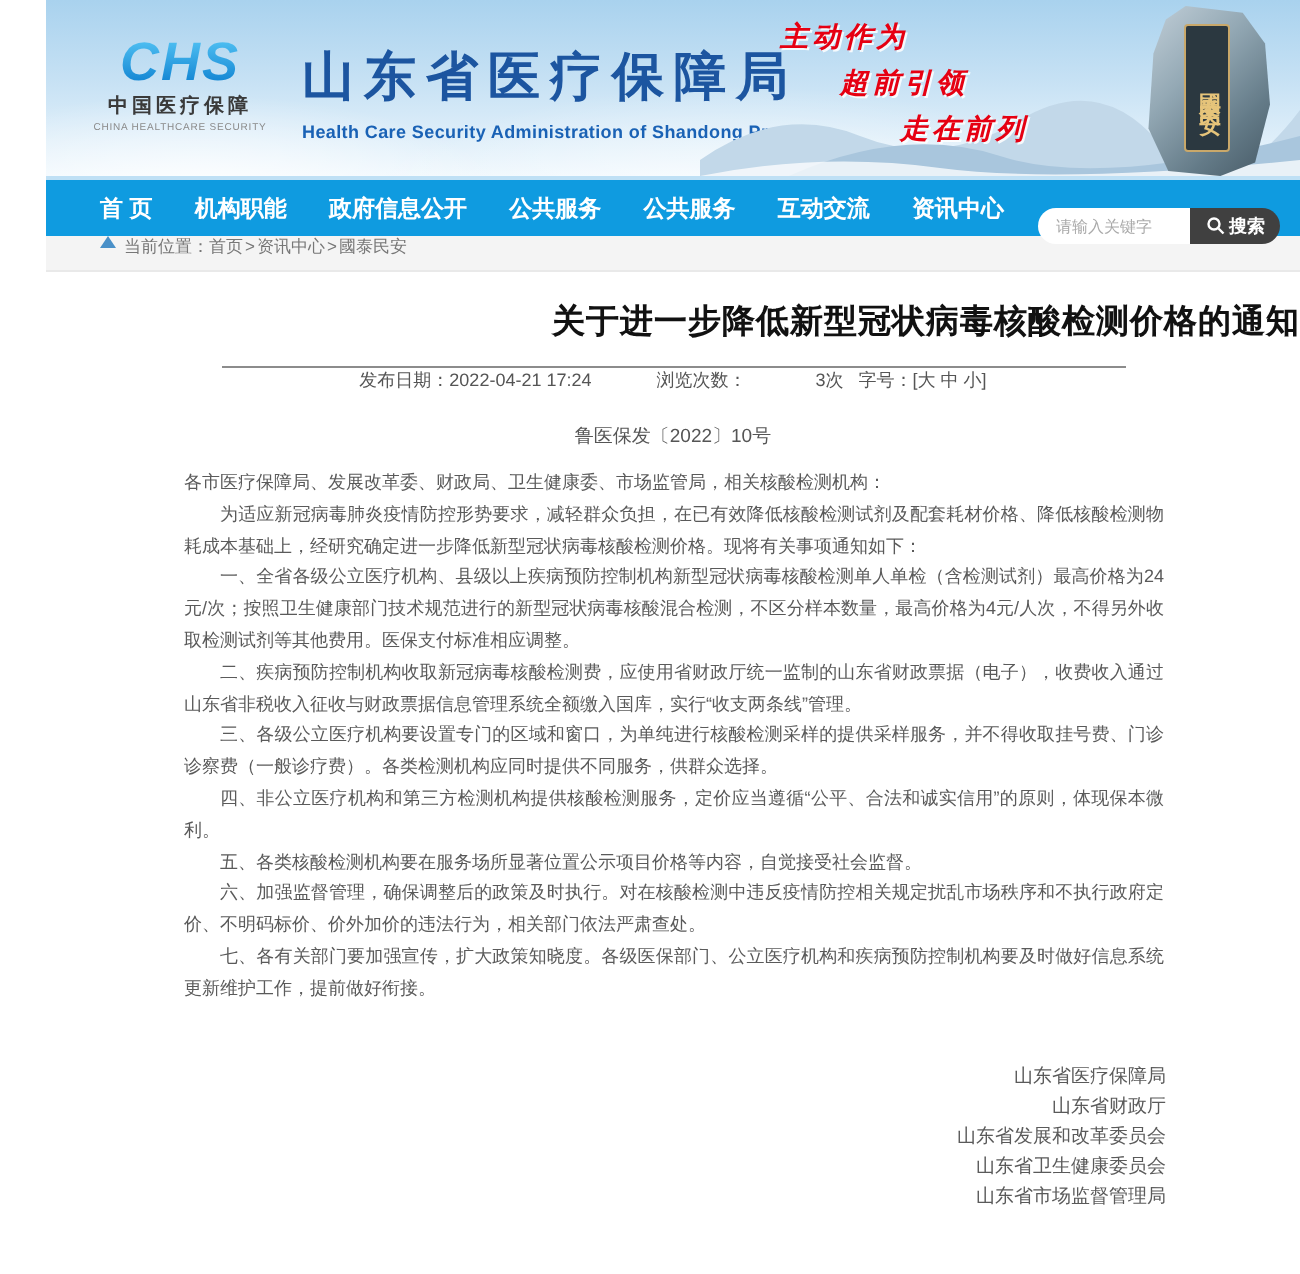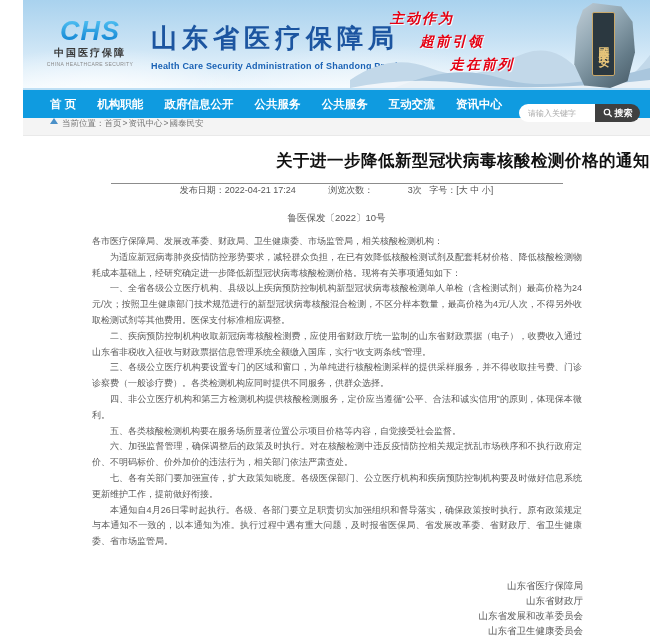--- a/index.html
+++ b/index.html
@@ -181,21 +181,20 @@
     <div class="body-text" id="paragraphs">
         <p class="para no-indent">各市医疗保障局、发展改革委、财政局、卫生健康委、市场监管局，相关核酸检测机构：</p>
         <p class="para">为适应新冠病毒肺炎疫情防控形势要求，减轻群众负担，在已有效降低核酸检测试剂及配套耗材价格、降低核酸检测物耗成本基础上，经研究确定进一步降低新型冠状病毒核酸检测价格。现将有关事项通知如下：</p>
         <p class="para">一、全省各级公立医疗机构、县级以上疾病预防控制机构新型冠状病毒核酸检测单人单检（含检测试剂）最高价格为24元/次；按照卫生健康部门技术规范进行的新型冠状病毒核酸混合检测，不区分样本数量，最高价格为4元/人次，不得另外收取检测试剂等其他费用。医保支付标准相应调整。</p>
         <p class="para">二、疾病预防控制机构收取新冠病毒核酸检测费，应使用省财政厅统一监制的山东省财政票据（电子），收费收入通过山东省非税收入征收与财政票据信息管理系统全额缴入国库，实行“收支两条线”管理。</p>
         <p class="para">三、各级公立医疗机构要设置专门的区域和窗口，为单纯进行核酸检测采样的提供采样服务，并不得收取挂号费、门诊诊察费（一般诊疗费）。各类检测机构应同时提供不同服务，供群众选择。</p>
         <p class="para">四、非公立医疗机构和第三方检测机构提供核酸检测服务，定价应当遵循“公平、合法和诚实信用”的原则，体现保本微利。</p>
         <p class="para">五、各类核酸检测机构要在服务场所显著位置公示项目价格等内容，自觉接受社会监督。</p>
         <p class="para">六、加强监督管理，确保调整后的政策及时执行。对在核酸检测中违反疫情防控相关规定扰乱市场秩序和不执行政府定价、不明码标价、价外加价的违法行为，相关部门依法严肃查处。</p>
         <p class="para">七、各有关部门要加强宣传，扩大政策知晓度。各级医保部门、公立医疗机构和疾病预防控制机构要及时做好信息系统更新维护工作，提前做好衔接。</p>
-        <p class="para">本通知自4月26日零时起执行。各级、各部门要立足职责切实加强组织和督导落实，确保政策按时执行。原有政策规定与本通知不一致的，以本通知为准。执行过程中遇有重大问题，及时报省医保局、省发展改革委、省财政厅、省卫生健康委、省市场监管局。</p>
       </div>
     <div class="signatures" id="signatures">
         <div class="sig">山东省医疗保障局</div>
         <div class="sig">山东省财政厅</div>
         <div class="sig">山东省发展和改革委员会</div>
         <div class="sig">山东省卫生健康委员会</div>
         <div class="sig">山东省市场监督管理局</div>
       </div>
 
   </main>

